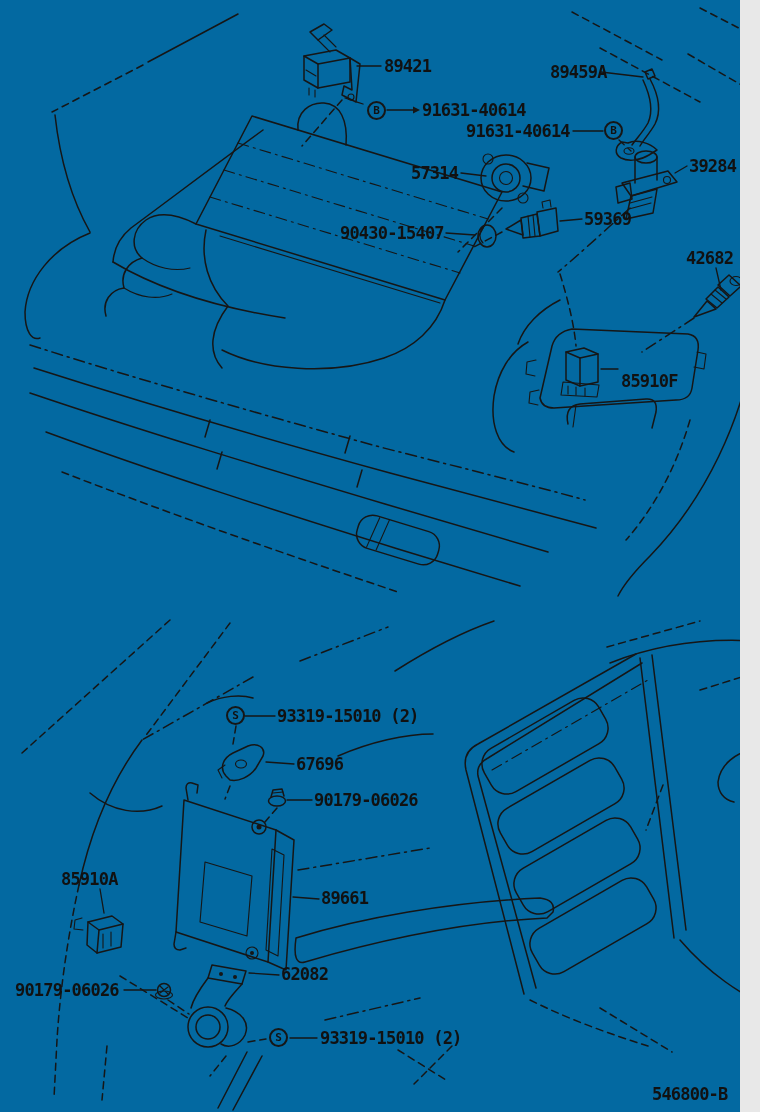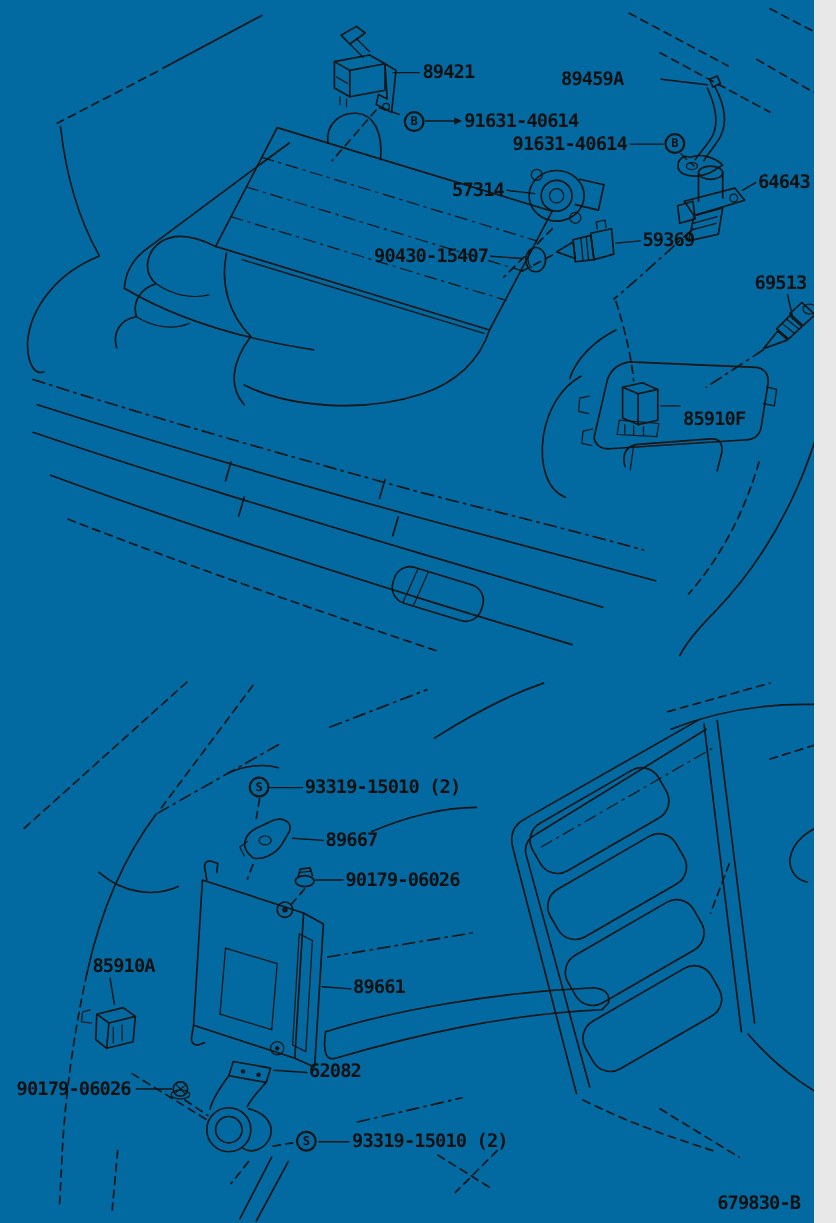--- a/index.html
+++ b/index.html
@@ -305,35 +305,35 @@
     <path class="ldr" d="M319,899 L293,897"></path>
     <path class="ldr" d="M279,975 L249,973"></path>
     <path class="ldr" d="M124,990 L156,990"></path>
     <path class="ldr" d="M290,1038 L317,1038"></path>
   </g>
 </svg>
 
   <div class="label" style="left:384px;top:58px">89421</div>
   <div class="sym" style="left:367px;top:101px">B</div>
   <div class="label" style="left:422px;top:102px">91631-40614</div>
-  <div class="label" style="left:510px;top:64px">89459A</div>
+  <div class="label" style="left:550px;top:64px">89459A</div>
   <div class="label" style="left:466px;top:123px">91631-40614</div>
   <div class="sym" style="left:604px;top:121px">B</div>
   <div class="label" style="left:411px;top:165px">57314</div>
-  <div class="label" style="left:689px;top:158px">64643</div>
+  <div class="label" style="left:689px;top:158px">39284</div>
   <div class="label" style="left:584px;top:211px">59369</div>
   <div class="label" style="left:340px;top:225px">90430-15407</div>
-  <div class="label" style="left:686px;top:250px">69513</div>
+  <div class="label" style="left:686px;top:250px">42682</div>
   <div class="label" style="left:621px;top:373px">85910F</div>
 
   <div class="sym" style="left:226px;top:706px">S</div>
   <div class="label" style="left:277px;top:708px">93319-15010 (2)</div>
-  <div class="label" style="left:296px;top:756px">89667</div>
+  <div class="label" style="left:296px;top:756px">67696</div>
   <div class="label" style="left:314px;top:792px">90179-06026</div>
-  <div class="label" style="left:84px;top:871px">85910A</div>
+  <div class="label" style="left:61px;top:871px">85910A</div>
   <div class="label" style="left:321px;top:890px">89661</div>
   <div class="label" style="left:281px;top:966px">62082</div>
   <div class="label" style="left:15px;top:982px">90179-06026</div>
   <div class="sym" style="left:269px;top:1028px">S</div>
   <div class="label" style="left:320px;top:1030px">93319-15010 (2)</div>
 
-  <div class="label" style="left:652px;top:1086px">679830-B</div>
+  <div class="label" style="left:652px;top:1086px">546800-B</div>
 </div>
 
 </body></html>

